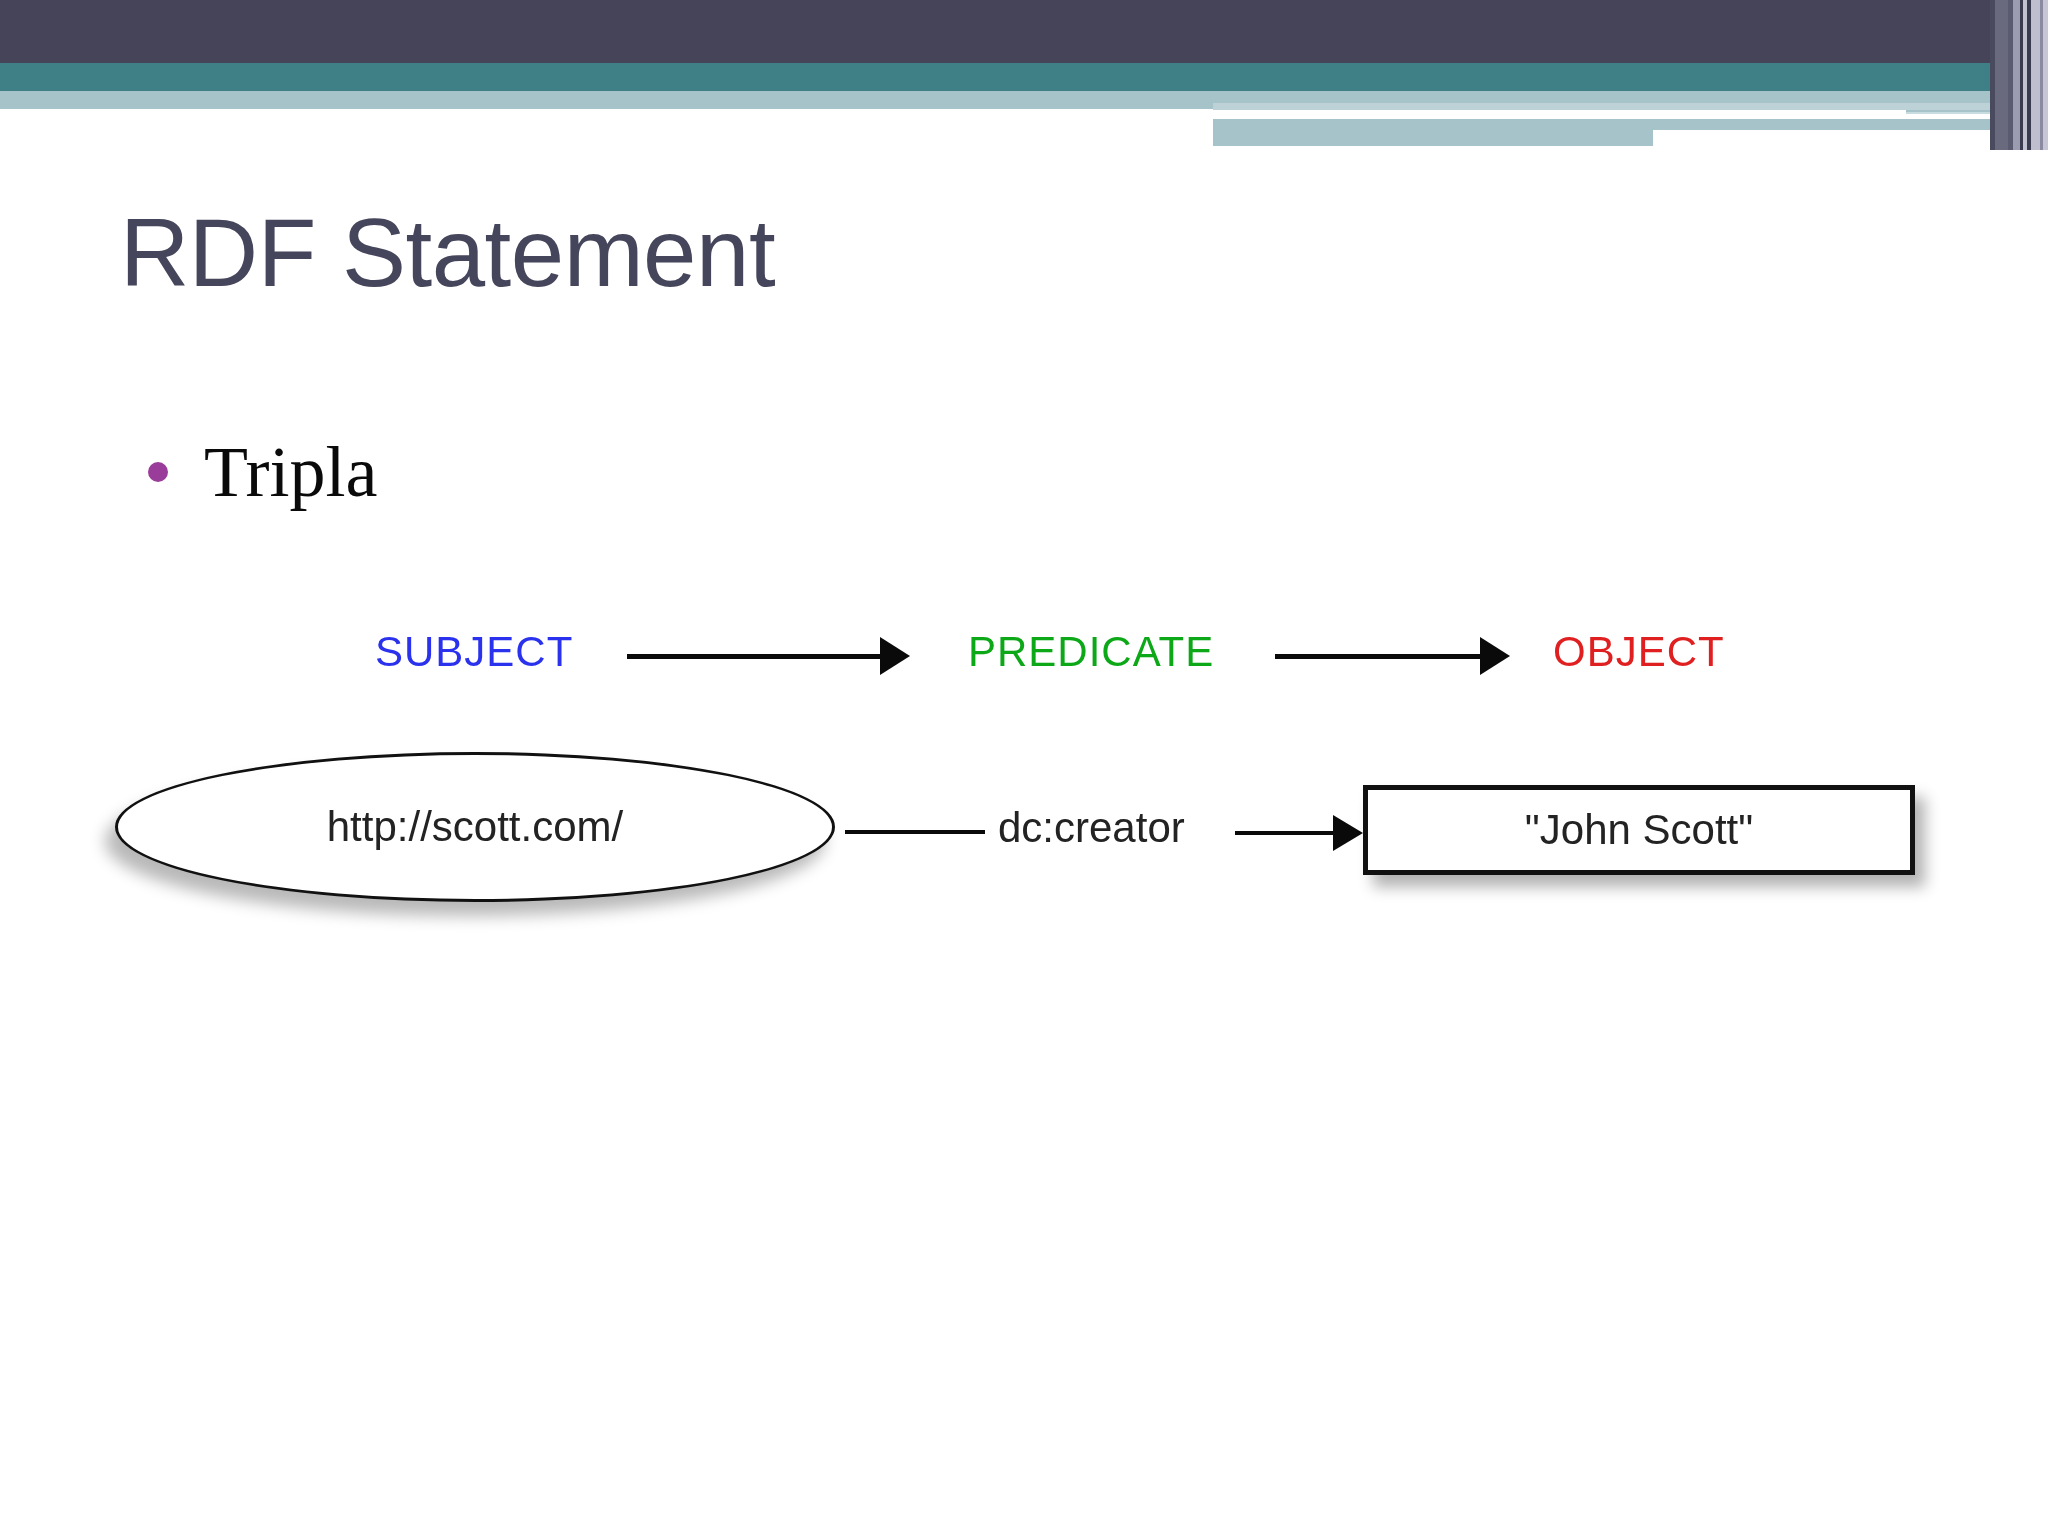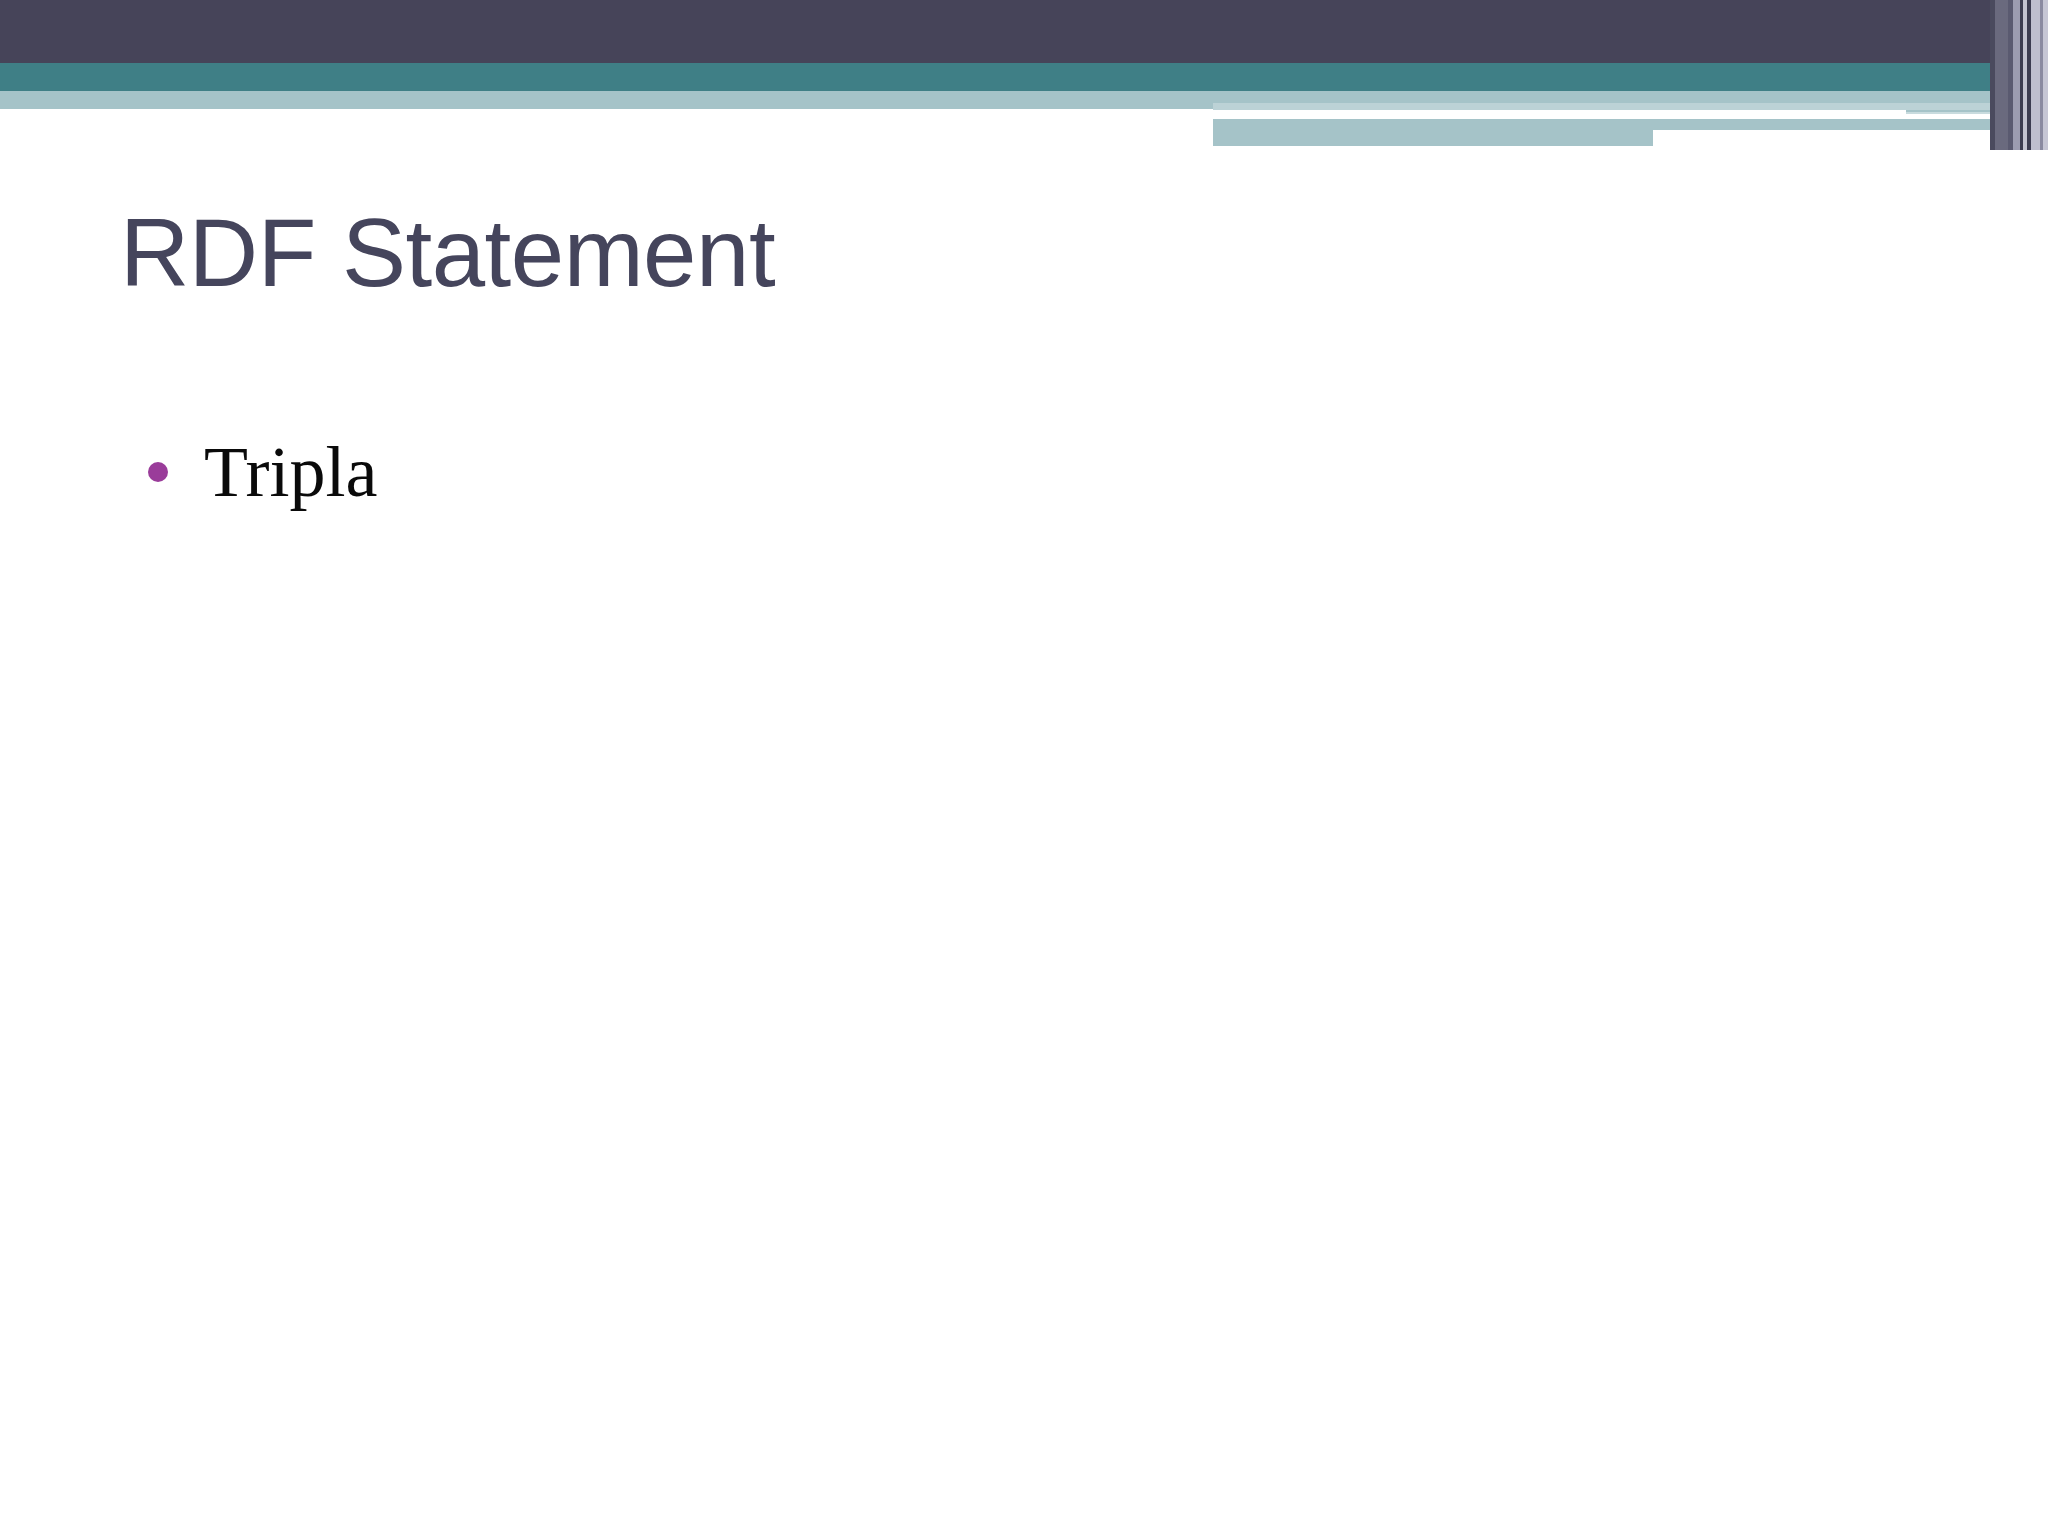--- a/index.html
+++ b/index.html
@@ -297,13 +297,43 @@
       </div>
   </div>
 
   <div id="title" style="color: rgb(69, 69, 92);">RDF Statement</div>
 
   <div id="bullet-row">
     <span class="bullet-dot" style="background: rgb(154, 60, 154);"></span>
     <span class="bullet-text" style="color: rgb(10, 10, 10);">Tripla</span>
   </div>
 
+  <div id="diagram">
+
+    <div class="term" id="term-subject" style="color: rgb(42, 50, 238);">SUBJECT</div>
+
+    <div class="arrow-line" id="arrow1-line"></div>
+    <div class="arrow-head" id="arrow1-head"></div>
+
+    <div class="term" id="term-predicate" style="color: rgb(12, 168, 24);">PREDICATE</div>
+
+    <div class="arrow-line" id="arrow2-line"></div>
+    <div class="arrow-head" id="arrow2-head"></div>
+
+    <div class="term" id="term-object" style="color: rgb(224, 32, 32);">OBJECT</div>
+
+    <div class="node-ellipse">
+      <span class="node-label">http://scott.com/</span>
+    </div>
+
+    <div id="link-line"></div>
+
+    <div id="predicate-label">dc:creator</div>
+
+    <div id="arrow3-line"></div>
+    <div id="arrow3-head"></div>
+
+    <div class="node-box">
+      <span class="node-label">"John Scott"</span>
+    </div>
+
+  </div>
 </div>
 
 </body></html>

